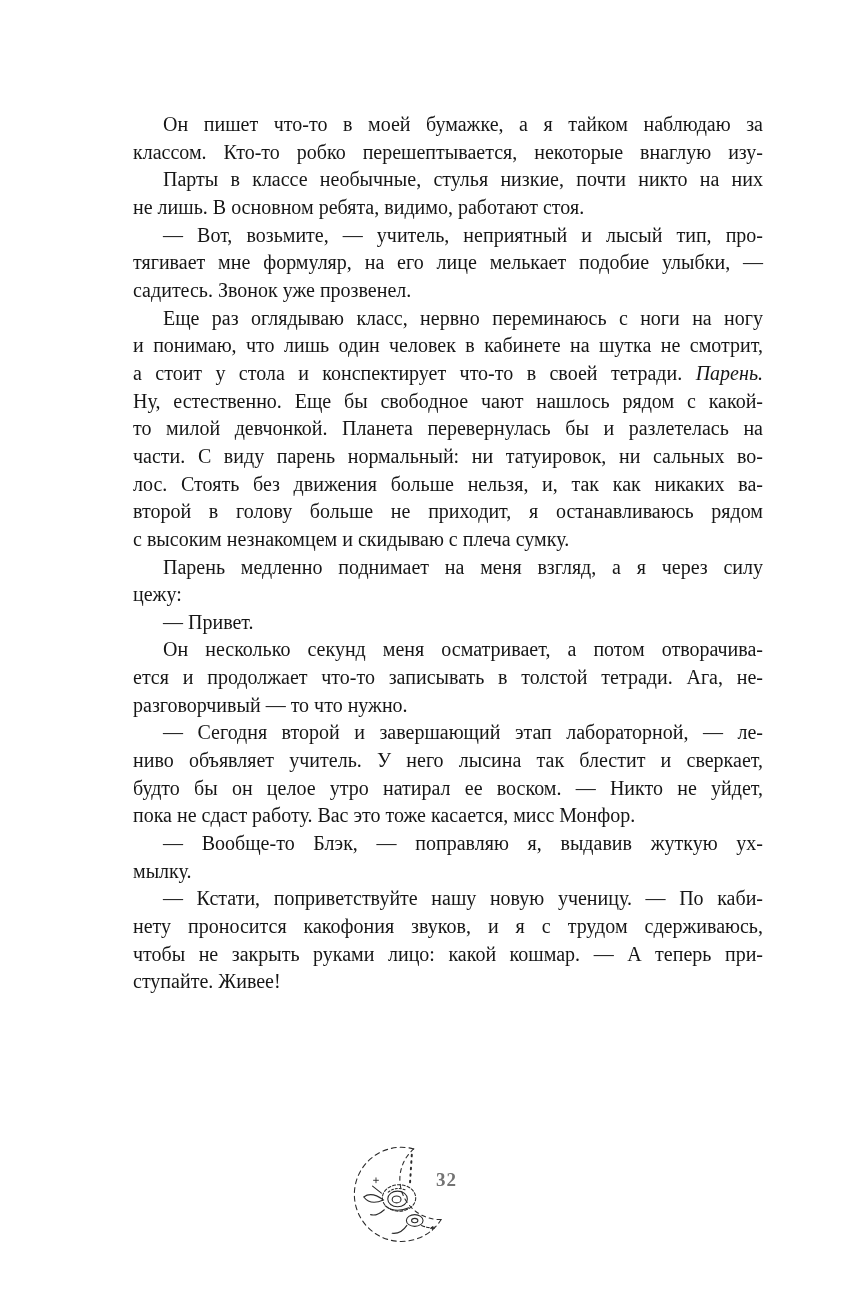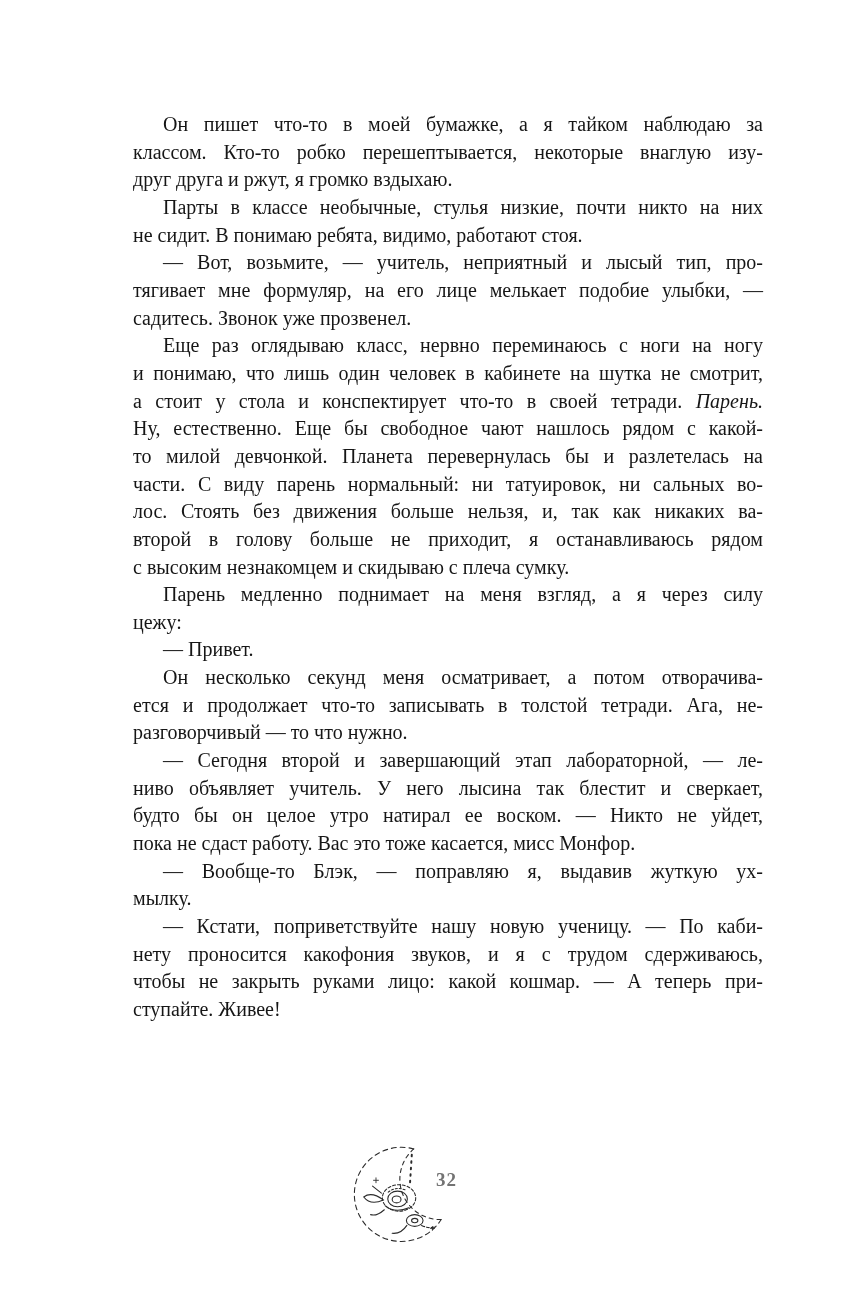--- a/index.html
+++ b/index.html
@@ -58,25 +58,24 @@
 </style>
 </head>
 <body>
 
 <div class="page">
 
   <div class="text-block">
       <div class="para">
         <div class="line first"><span>Он пишет что-то в моей бумажке, а я тайком наблюдаю за</span></div>
         <div class="line"><span>классом. Кто-то робко перешептывается, некоторые внаглую изу-</span></div>
-        <div class="line last"><span>друг друга и ржут, я громко вздыхаю.</span></div>
       </div>
       <div class="para">
         <div class="line first"><span>Парты в классе необычные, стулья низкие, почти никто на них</span></div>
-        <div class="line last"><span>не сидит. В понимаю ребята, видимо, работают стоя.</span></div>
+        <div class="line last"><span>не лишь. В основном ребята, видимо, работают стоя.</span></div>
       </div>
       <div class="para">
         <div class="line first"><span>— Вот, возьмите, — учитель, неприятный и лысый тип, про-</span></div>
         <div class="line"><span>тягивает мне формуляр, на его лице мелькает подобие улыбки, —</span></div>
         <div class="line last"><span>садитесь. Звонок уже прозвенел.</span></div>
       </div>
       <div class="para">
         <div class="line first"><span>Еще раз оглядываю класс, нервно переминаюсь с ноги на ногу</span></div>
         <div class="line"><span>и понимаю, что лишь один человек в кабинете на шутка не смотрит,</span></div>
         <div class="line"><span>а стоит у стола и конспектирует что-то в своей тетради. </span><span class="it">Парень.</span></div>

